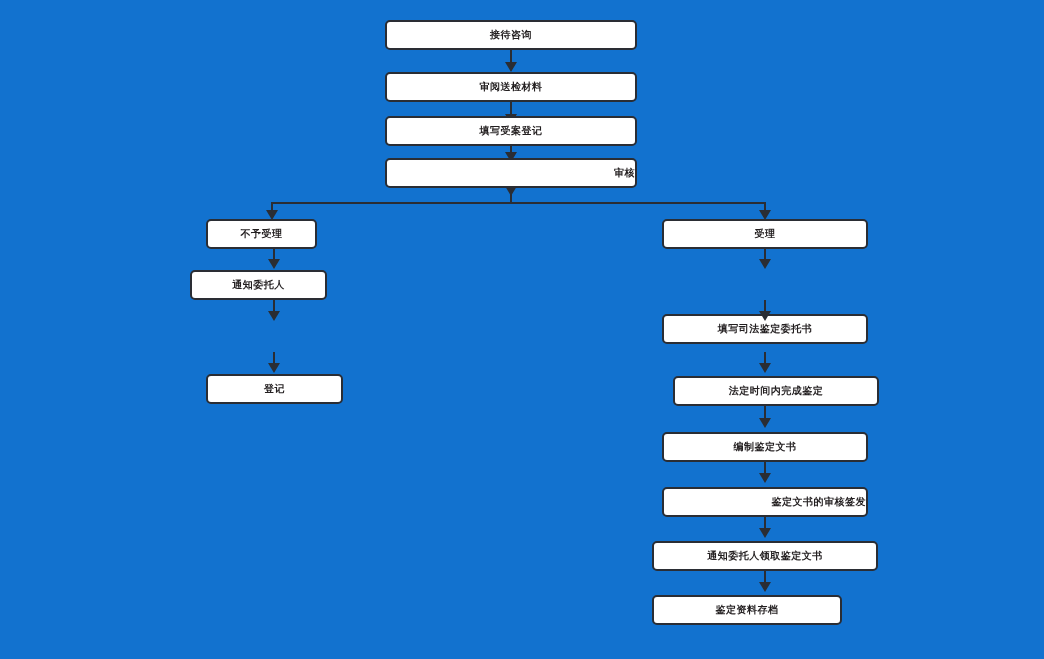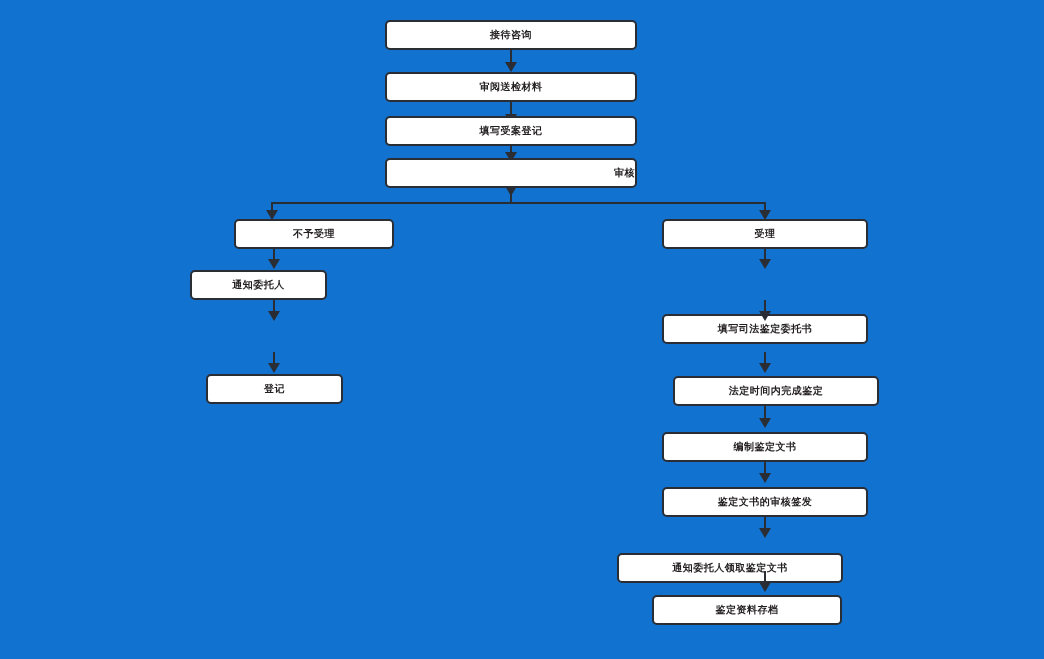--- a/index.html
+++ b/index.html
@@ -75,21 +75,21 @@
   <div class="arrow-head" style="left:505px; top:186px;"></div>
 
   <div class="connector h-line" style="left:272px; top:202px; width:494px;"></div>
 
   <div class="connector v-line" style="left:271px; top:202px; height:16px;"></div>
   <div class="arrow-head" style="left:266px; top:210px;"></div>
 
   <div class="connector v-line" style="left:764px; top:202px; height:16px;"></div>
   <div class="arrow-head" style="left:759px; top:210px;"></div>
 
-  <div class="node" style="left:206px; top:219px; width:160px;margin-left:28px;">不予受理</div>
+  <div class="node" style="left:206px; top:219px; width:111px;">不予受理</div>
 
   <div class="connector v-line" style="left:273px; top:249px; height:14px;"></div>
   <div class="arrow-head" style="left:268px; top:259px;"></div>
 
   <div class="node" style="left:190px; top:270px; width:137px;">通知委托人</div>
 
   <div class="connector v-line" style="left:273px; top:300px; height:14px;"></div>
   <div class="arrow-head" style="left:268px; top:311px;"></div>
 
 
@@ -115,25 +115,25 @@
   <div class="node" style="left:662px; top:376px; width:206px;margin-left:11px;">法定时间内完成鉴定</div>
 
   <div class="connector v-line" style="left:764px; top:406px; height:16px;"></div>
   <div class="arrow-head" style="left:759px; top:418px;"></div>
 
   <div class="node" style="left:662px; top:432px; width:206px;">编制鉴定文书</div>
 
   <div class="connector v-line" style="left:764px; top:462px; height:14px;"></div>
   <div class="arrow-head" style="left:759px; top:473px;"></div>
 
-  <div class="node" style="left:662px; top:487px; width:206px;">鉴定文书的审核签发</div>
+  <div class="node" style="left:662px; top:487px; width:206px;text-align:right;">鉴定文书的审核签发</div>
 
   <div class="connector v-line" style="left:764px; top:517px; height:14px;"></div>
   <div class="arrow-head" style="left:759px; top:528px;"></div>
 
-  <div class="node" style="left:617px; top:541px; width:226px;margin-top:12px;">通知委托人领取鉴定文书</div>
+  <div class="node" style="left:652px; top:541px; width:226px;">通知委托人领取鉴定文书</div>
 
   <div class="connector v-line" style="left:764px; top:571px; height:14px;"></div>
   <div class="arrow-head" style="left:759px; top:582px;"></div>
 
   <div class="node" style="left:652px; top:595px; width:190px;">鉴定资料存档</div>
 
 </div>
 
 </body></html>

